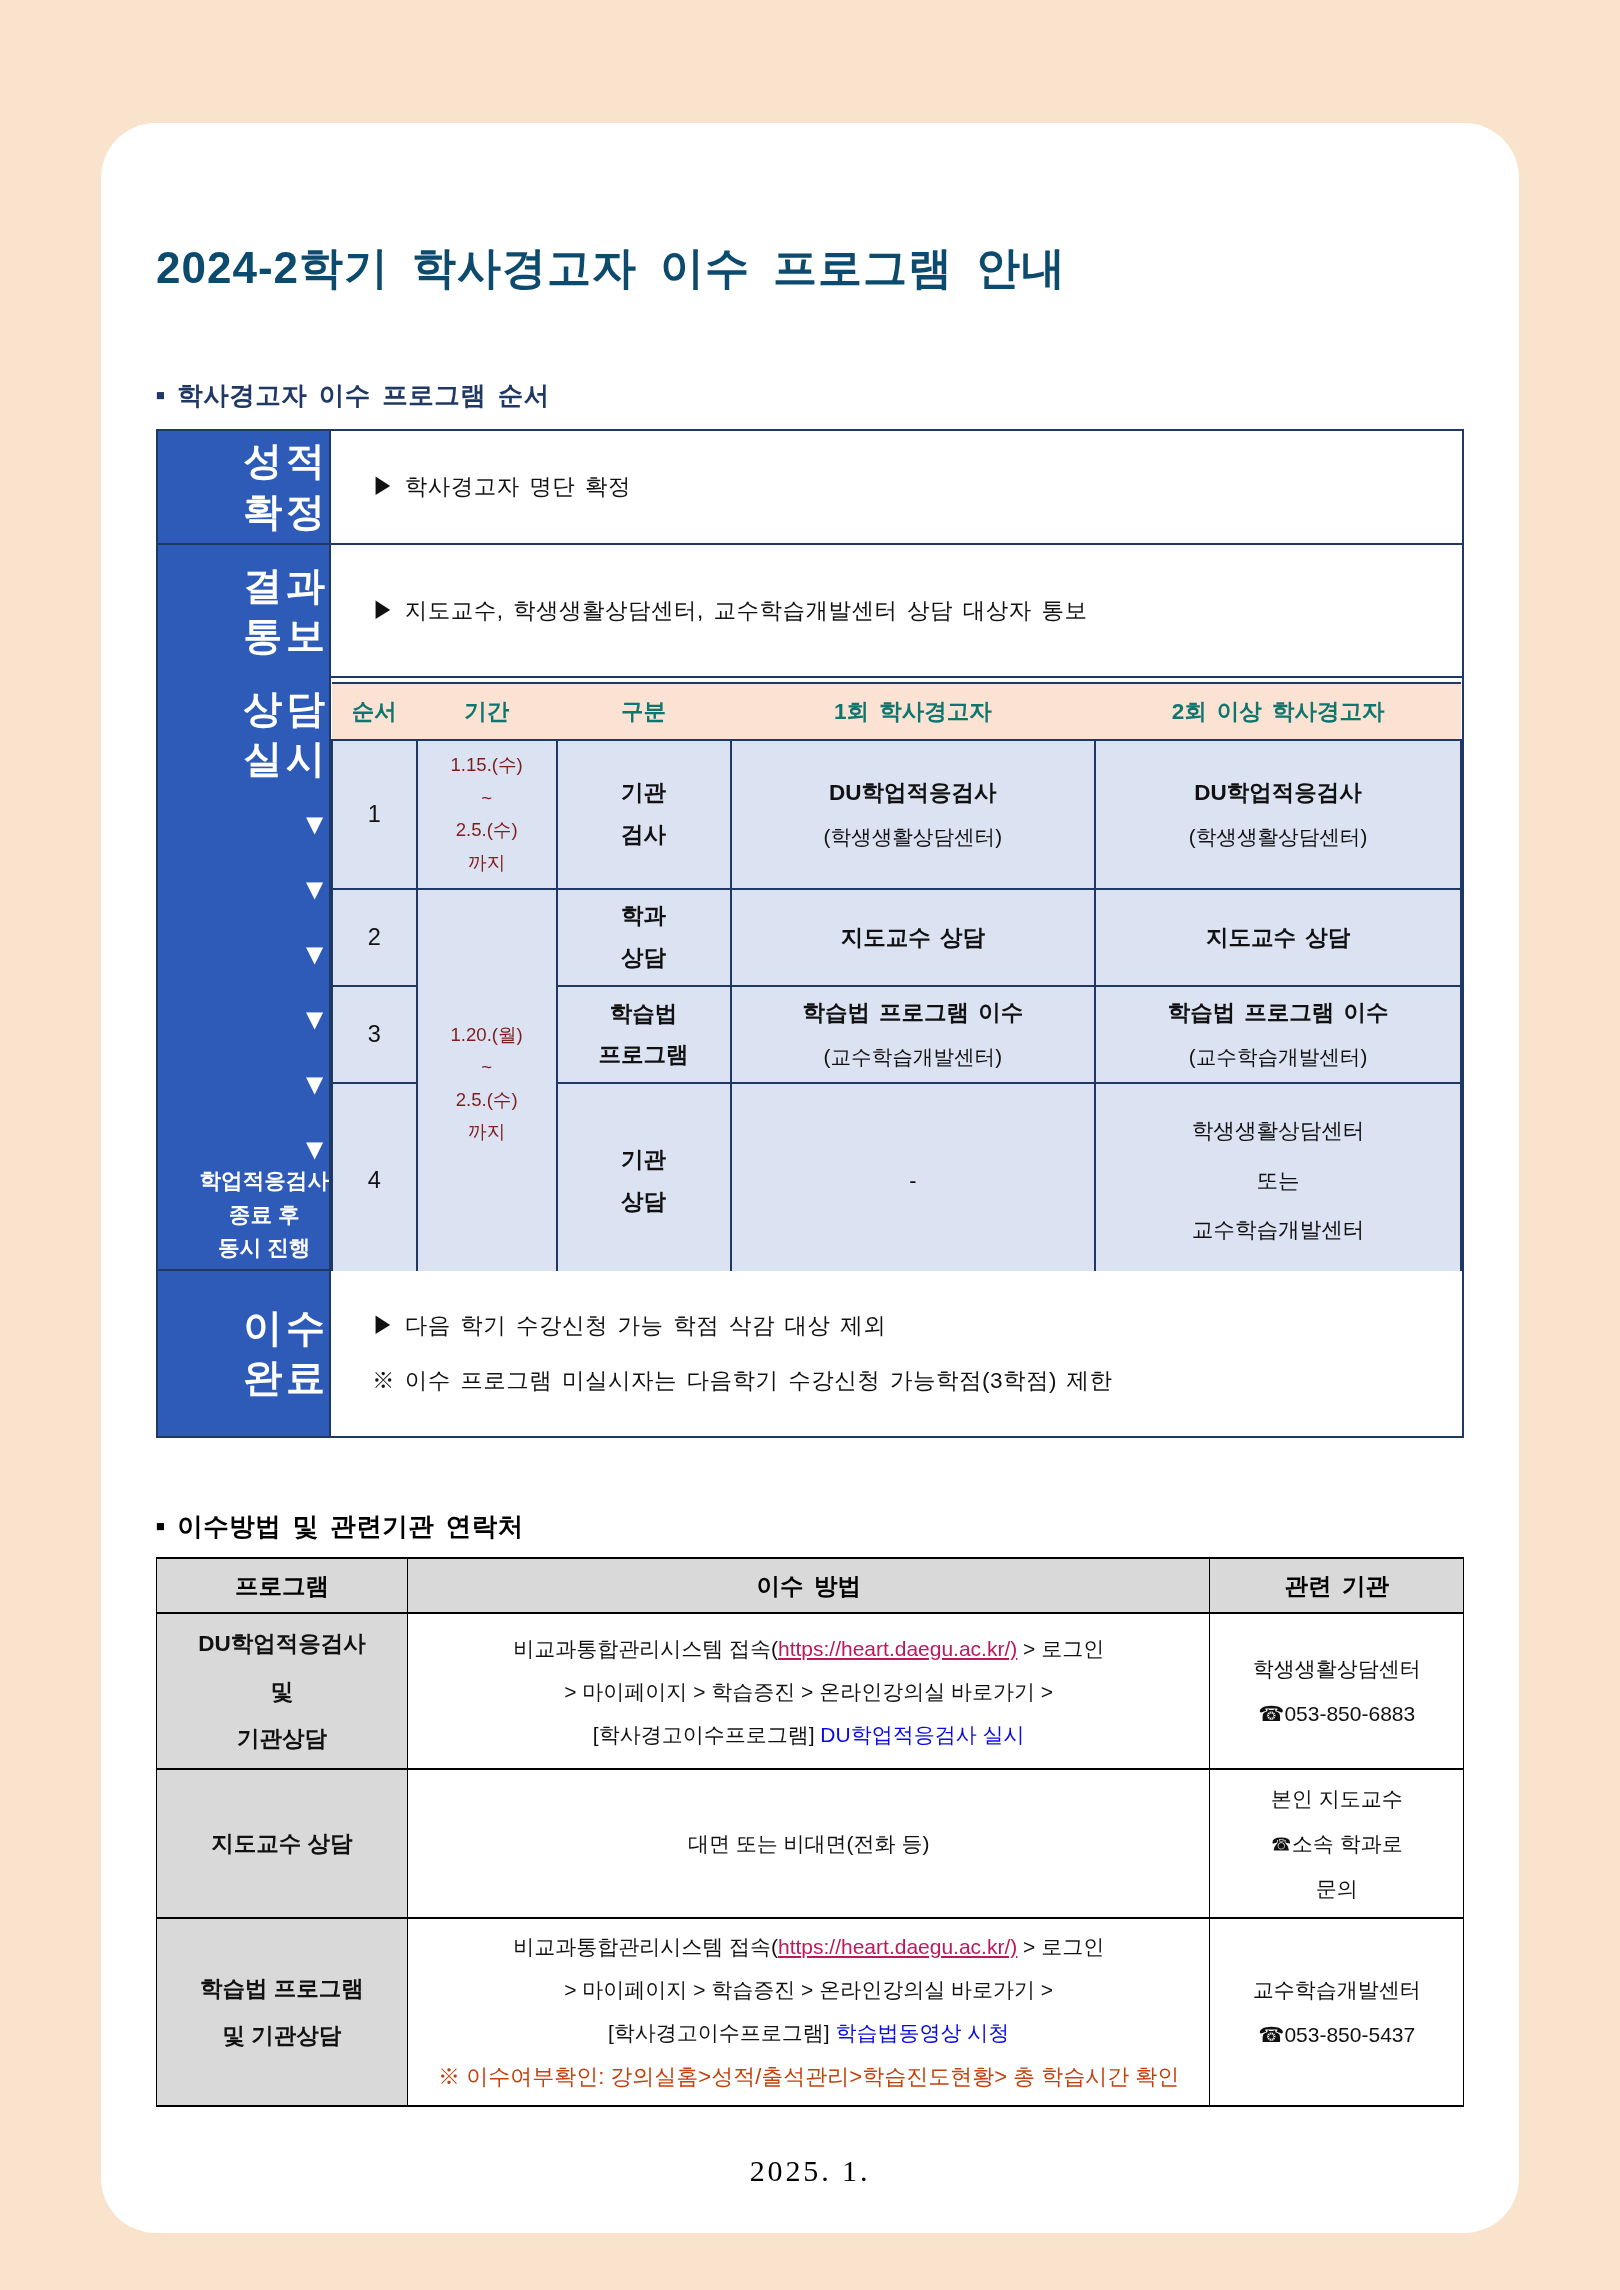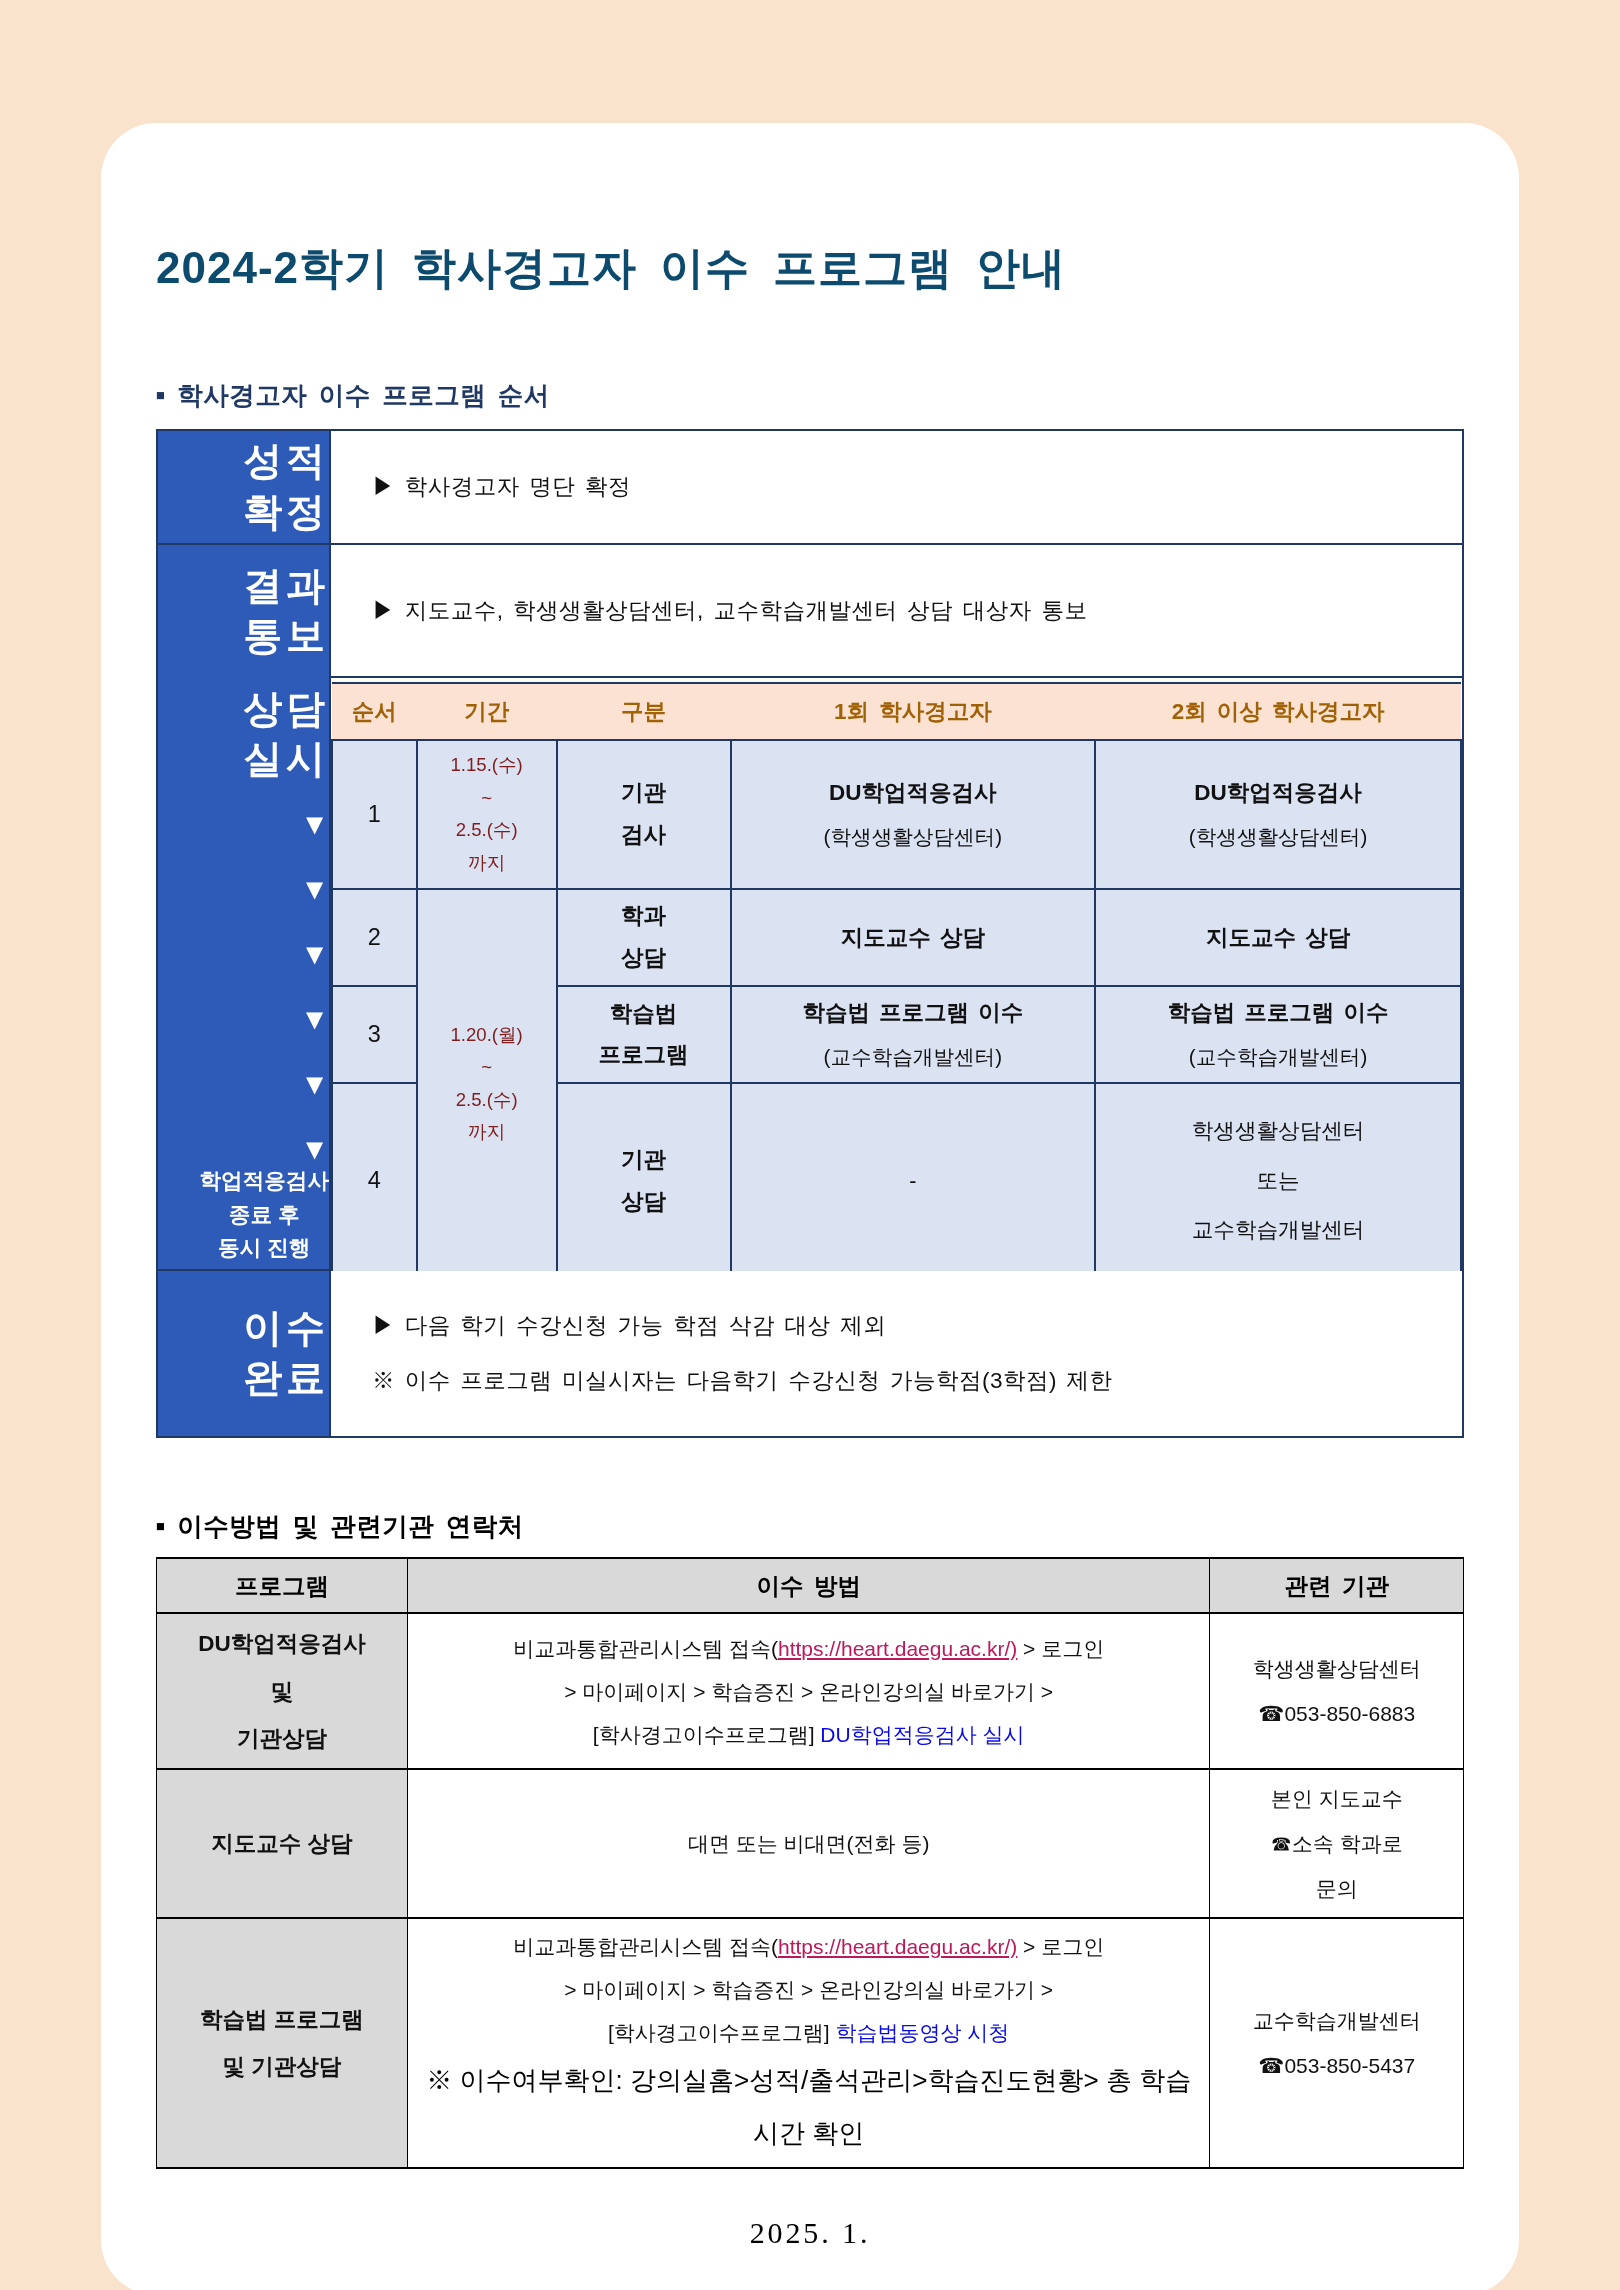--- a/index.html
+++ b/index.html
@@ -69,21 +69,21 @@
     margin-top:auto;padding-bottom:27.4px;
     font-size:21.6px;font-weight:bold;line-height:1.55;text-align:center;
   }
   
   table.schedule{
     width:100%;border-collapse:collapse;table-layout:fixed;
     border-top:2px solid #1f3864;
   }
   table.schedule th{
     background:#fbe2d3;height:53px;
-    font-size:22.5px;font-weight:bold;color:#a16207;
+    font-size:22.5px;font-weight:bold;color:#0f766e;
     border-bottom:2px solid #1f3864;word-spacing:3.9px;
   }
   table.schedule td{
     background:#dbe2f2;
     border:2px solid #1f3864;
     text-align:center;vertical-align:middle;
     padding:5.9px 3.9px;
   }
   tr.sr1{height:149px;} tr.sr2{height:86px;} tr.sr3{height:90px;} tr.sr4{height:196px;}
   td.no{font-size:23.5px;}
@@ -109,21 +109,21 @@
     text-align:center;vertical-align:middle;padding:5.9px 7.8px;
   }
   td.program{
     background:#d9d9d9;font-size:22.5px;font-weight:bold;line-height:2.1;
   }
   tr.cr1{height:144px;} tr.cr2{height:122px;} tr.cr3{height:176px;}
   td.method{font-size:21px;line-height:2.05;color:#111;}
   td.org{font-size:21px;line-height:2.15;color:#111;}
   .link{color:#be185d;text-decoration:underline;}
   .action{color:#0909e8;}
-  .rednote{color:#000000;font-size:26px;}
+  .rednote{color:#c2410c;font-size:22px;}
   
   .footer-date{
     margin-top:47px;text-align:center;
     font-family:"Liberation Serif", serif;
     font-size:30px;color:#000;letter-spacing:2.9px;
   }
 </style>
 </head>
 <body>
 

